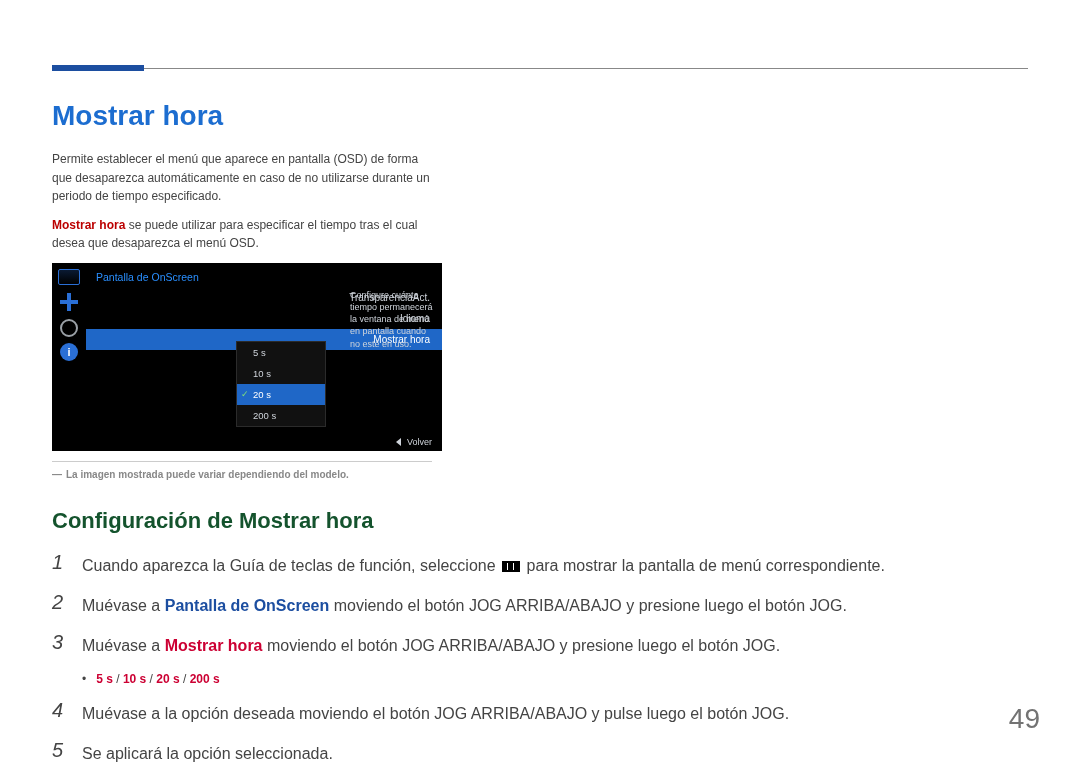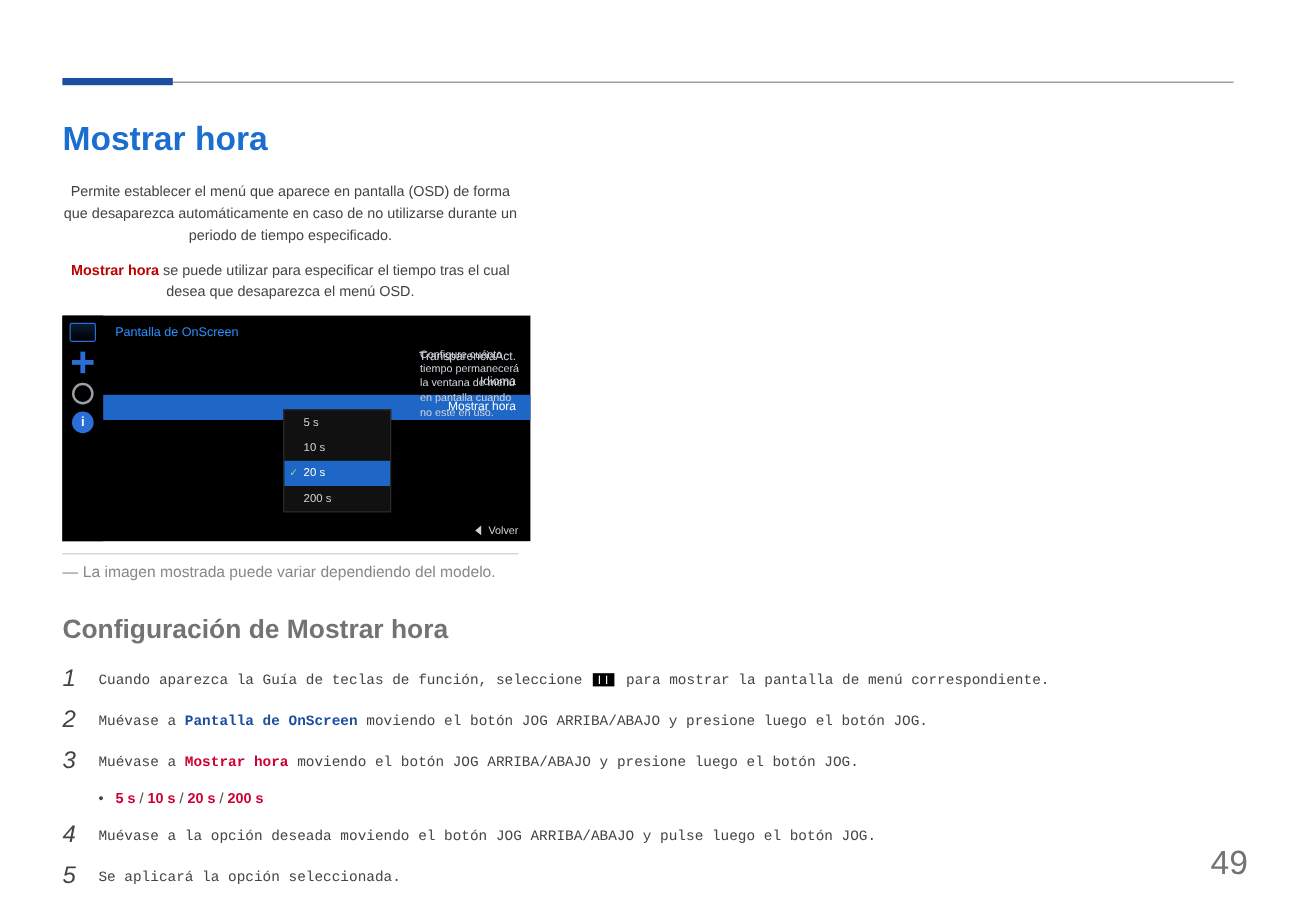--- a/index.html
+++ b/index.html
@@ -37,38 +37,38 @@
   }
   .col-left { width: 380px; flex-shrink: 0; }
   .col-right { flex: 1; }
   h1.blue {
     color: #1c6dd0;
     font-size: 28px;
     font-weight: 600;
     margin-bottom: 18px;
   }
   h2.black {
-    color: #737373;
+    color: #14532d;
     font-size: 22px;
     font-weight: 600;
     margin-bottom: 18px;
   }
   .body-text {
     font-size: 12px;
     line-height: 1.55;
     color: #444;
     margin-bottom: 10px;
-    text-align: center;
   }
   .body-text .bold-red { color: #b00; font-weight: 600; }
   .hr-fine { border: none; border-top: 1px solid #ccc; margin: 10px 0 6px; }
   .footnote {
-    font-size: 13px;
+    font-size: 10px;
     color: #888;
     line-height: 1.4;
+    font-weight: bold;
   }
   .footnote-dash { color: #888; margin-right: 4px; }
 
   
   .osd {
     width: 390px;
     height: 188px;
     background: #000;
     color: #cfd4db;
     font-size: 10px;
@@ -181,25 +181,24 @@
   .step-num {
     font-size: 20px;
     font-weight: 300;
     color: #444;
     font-style: italic;
     width: 16px;
     flex-shrink: 0;
     line-height: 1;
   }
   .step-text {
-    font-size: 12px;
+    font-size: 16px;
     line-height: 1.5;
     color: #444;
     padding-top: 2px;
-    font-family: Liberation Mono, monospace;
   }
   .step-text .bold-blue { color: #1c4ea0; font-weight: 600; }
   .step-text .bold-red { color: #c03; font-weight: 600; }
   .inline-icon {
     display: inline-block;
     width: 18px; height: 11px;
     background: #000;
     vertical-align: middle;
     position: relative;
     margin: 0 2px;

